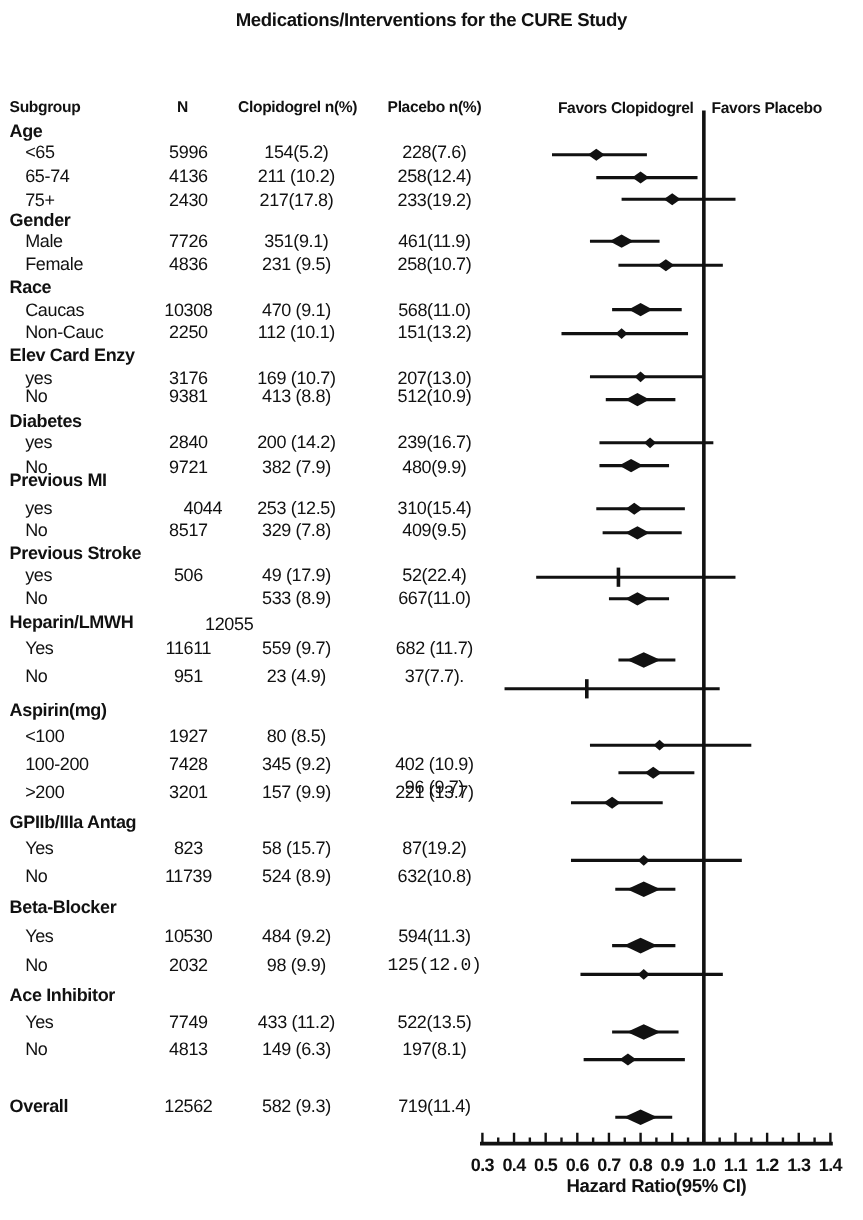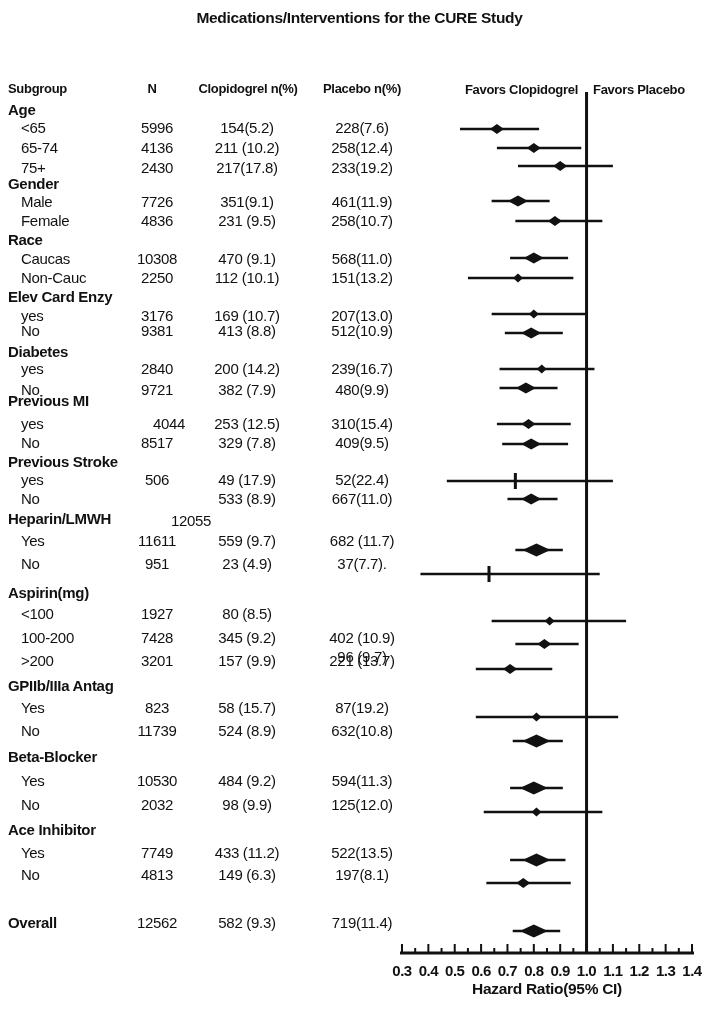--- a/index.html
+++ b/index.html
@@ -134,21 +134,21 @@
       <div class="cell num" style="left: 247px; top: 722px;">524 (8.9)</div>
       <div class="cell num" style="left: 362px; top: 722px;">632(10.8)</div>
       <div class="cell lbl bold" style="left: 8px; top: 748px;">Beta-Blocker</div>
       <div class="cell lbl" style="left: 21px; top: 772px;">Yes</div>
       <div class="cell num" style="left: 157px; top: 772px;">10530</div>
       <div class="cell num" style="left: 247px; top: 772px;">484 (9.2)</div>
       <div class="cell num" style="left: 362px; top: 772px;">594(11.3)</div>
       <div class="cell lbl" style="left: 21px; top: 796px;">No</div>
       <div class="cell num" style="left: 157px; top: 796px;">2032</div>
       <div class="cell num" style="left: 247px; top: 796px;">98 (9.9)</div>
-      <div class="cell num" style="left: 362px; top: 796px;">125(12.0)</div>
+      <div class="cell num" style="left: 362px; top: 796px; font-family: Liberation Mono, monospace;">125(12.0)</div>
       <div class="cell lbl bold" style="left: 8px; top: 821px;">Ace Inhibitor</div>
       <div class="cell lbl" style="left: 21px; top: 844px;">Yes</div>
       <div class="cell num" style="left: 157px; top: 844px;">7749</div>
       <div class="cell num" style="left: 247px; top: 844px;">433 (11.2)</div>
       <div class="cell num" style="left: 362px; top: 844px;">522(13.5)</div>
       <div class="cell lbl" style="left: 21px; top: 866px;">No</div>
       <div class="cell num" style="left: 157px; top: 866px;">4813</div>
       <div class="cell num" style="left: 247px; top: 866px;">149 (6.3)</div>
       <div class="cell num" style="left: 362px; top: 866px;">197(8.1)</div>
       <div class="cell lbl bold" style="left: 8px; top: 914px;">Overall</div>

